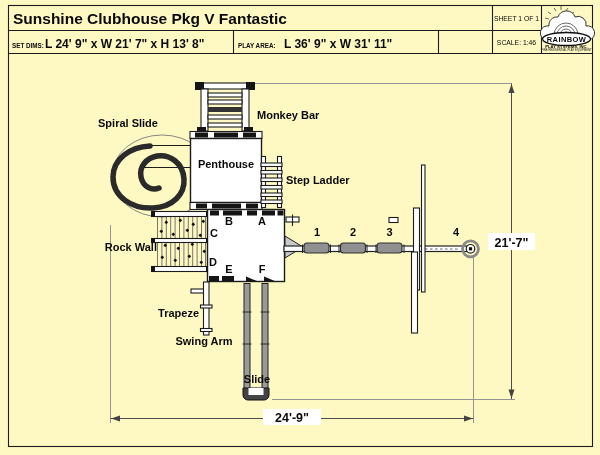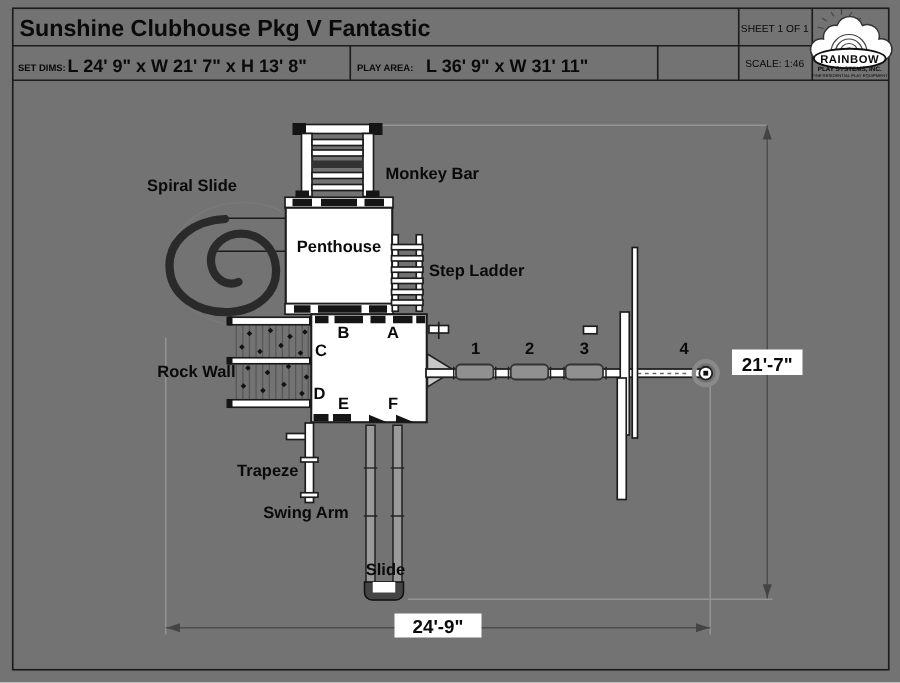--- a/index.html
+++ b/index.html
@@ -1,16 +1,16 @@
 <!DOCTYPE html>
 <html><head>
 <meta charset="utf-8">
 <style>
   html,body { margin:0; padding:0; background:#fff; }
-  .sheet { position:relative; width:600px; height:455px; background:#737373;
+  .sheet { position:relative; width:600px; height:455px; background:#fef9c3;
            font-family:"Liberation Sans", sans-serif;text-decoration:underline; }
   svg text { font-family:"Liberation Sans", sans-serif; fill:#0a0a0a; }
   .t-title   { font-size:15.5px; font-weight:bold; }
   .t-dims    { font-size:12px;   font-weight:bold; }
   .t-tiny    { font-size:6.3px;  font-weight:bold; }
   .t-small   { font-size:6.8px; }
   .t-label   { font-size:11px;   font-weight:bold; }
   .t-pos     { font-size:11px;   font-weight:bold; }
   .t-dim     { font-size:12.5px; font-weight:bold; }
   .t-logo    { font-size:7.5px;  font-weight:bold; letter-spacing:.4px; }

